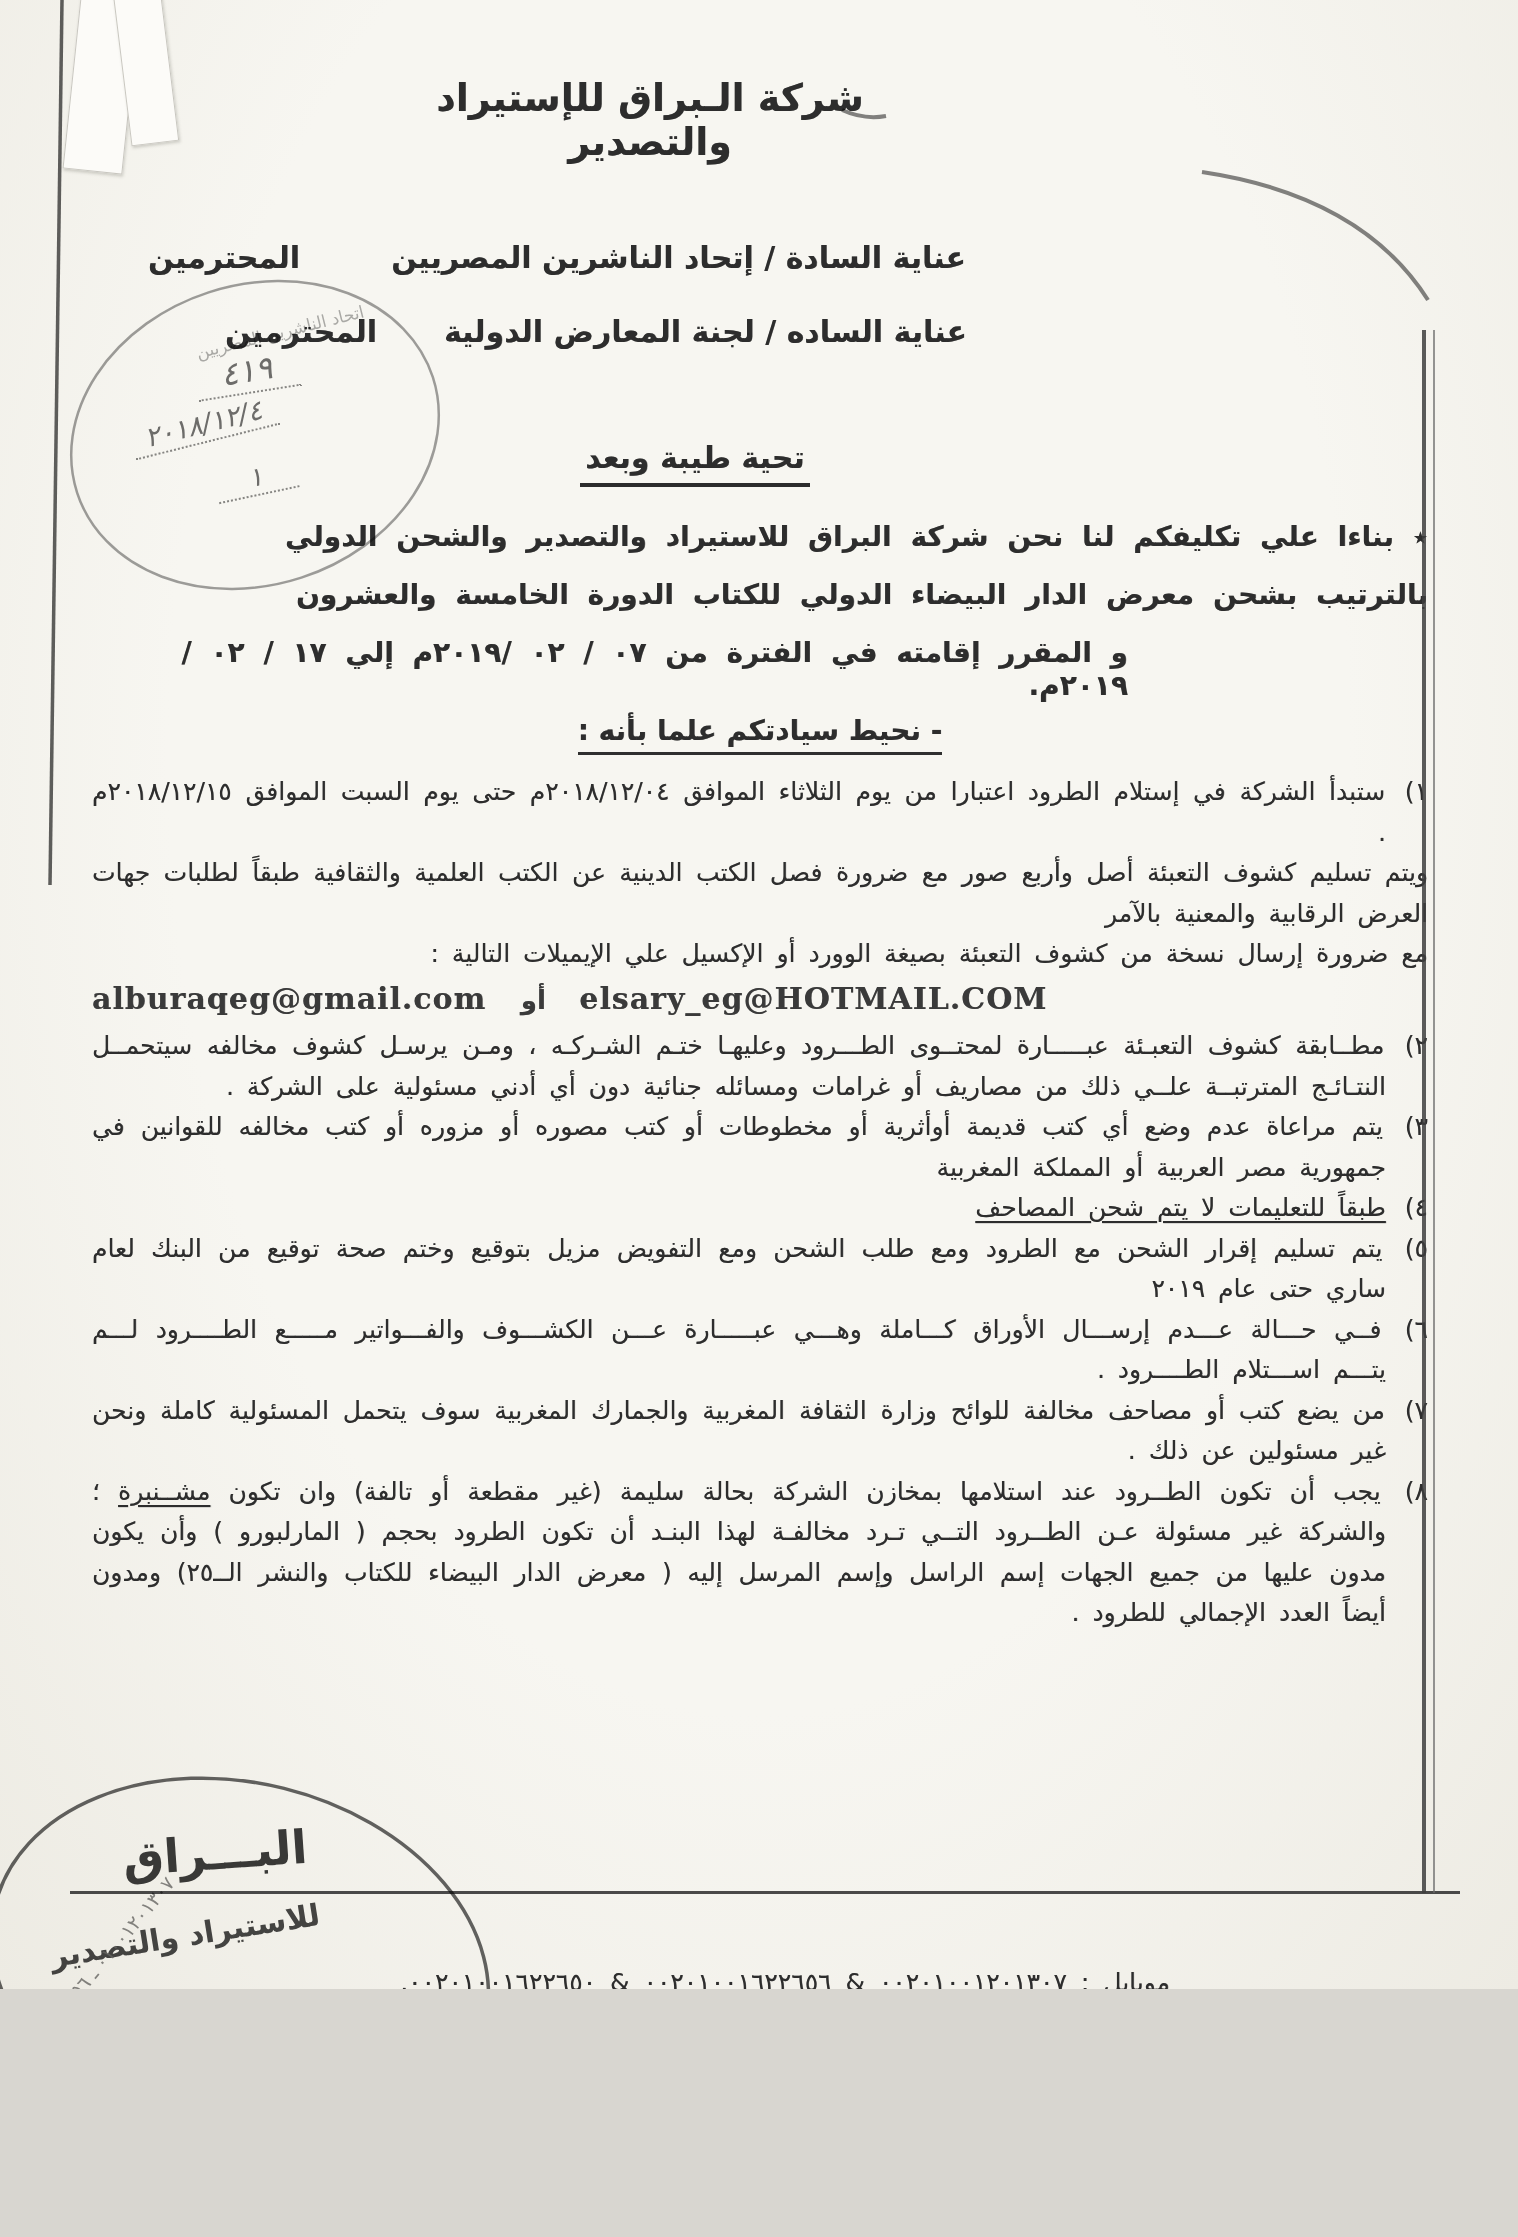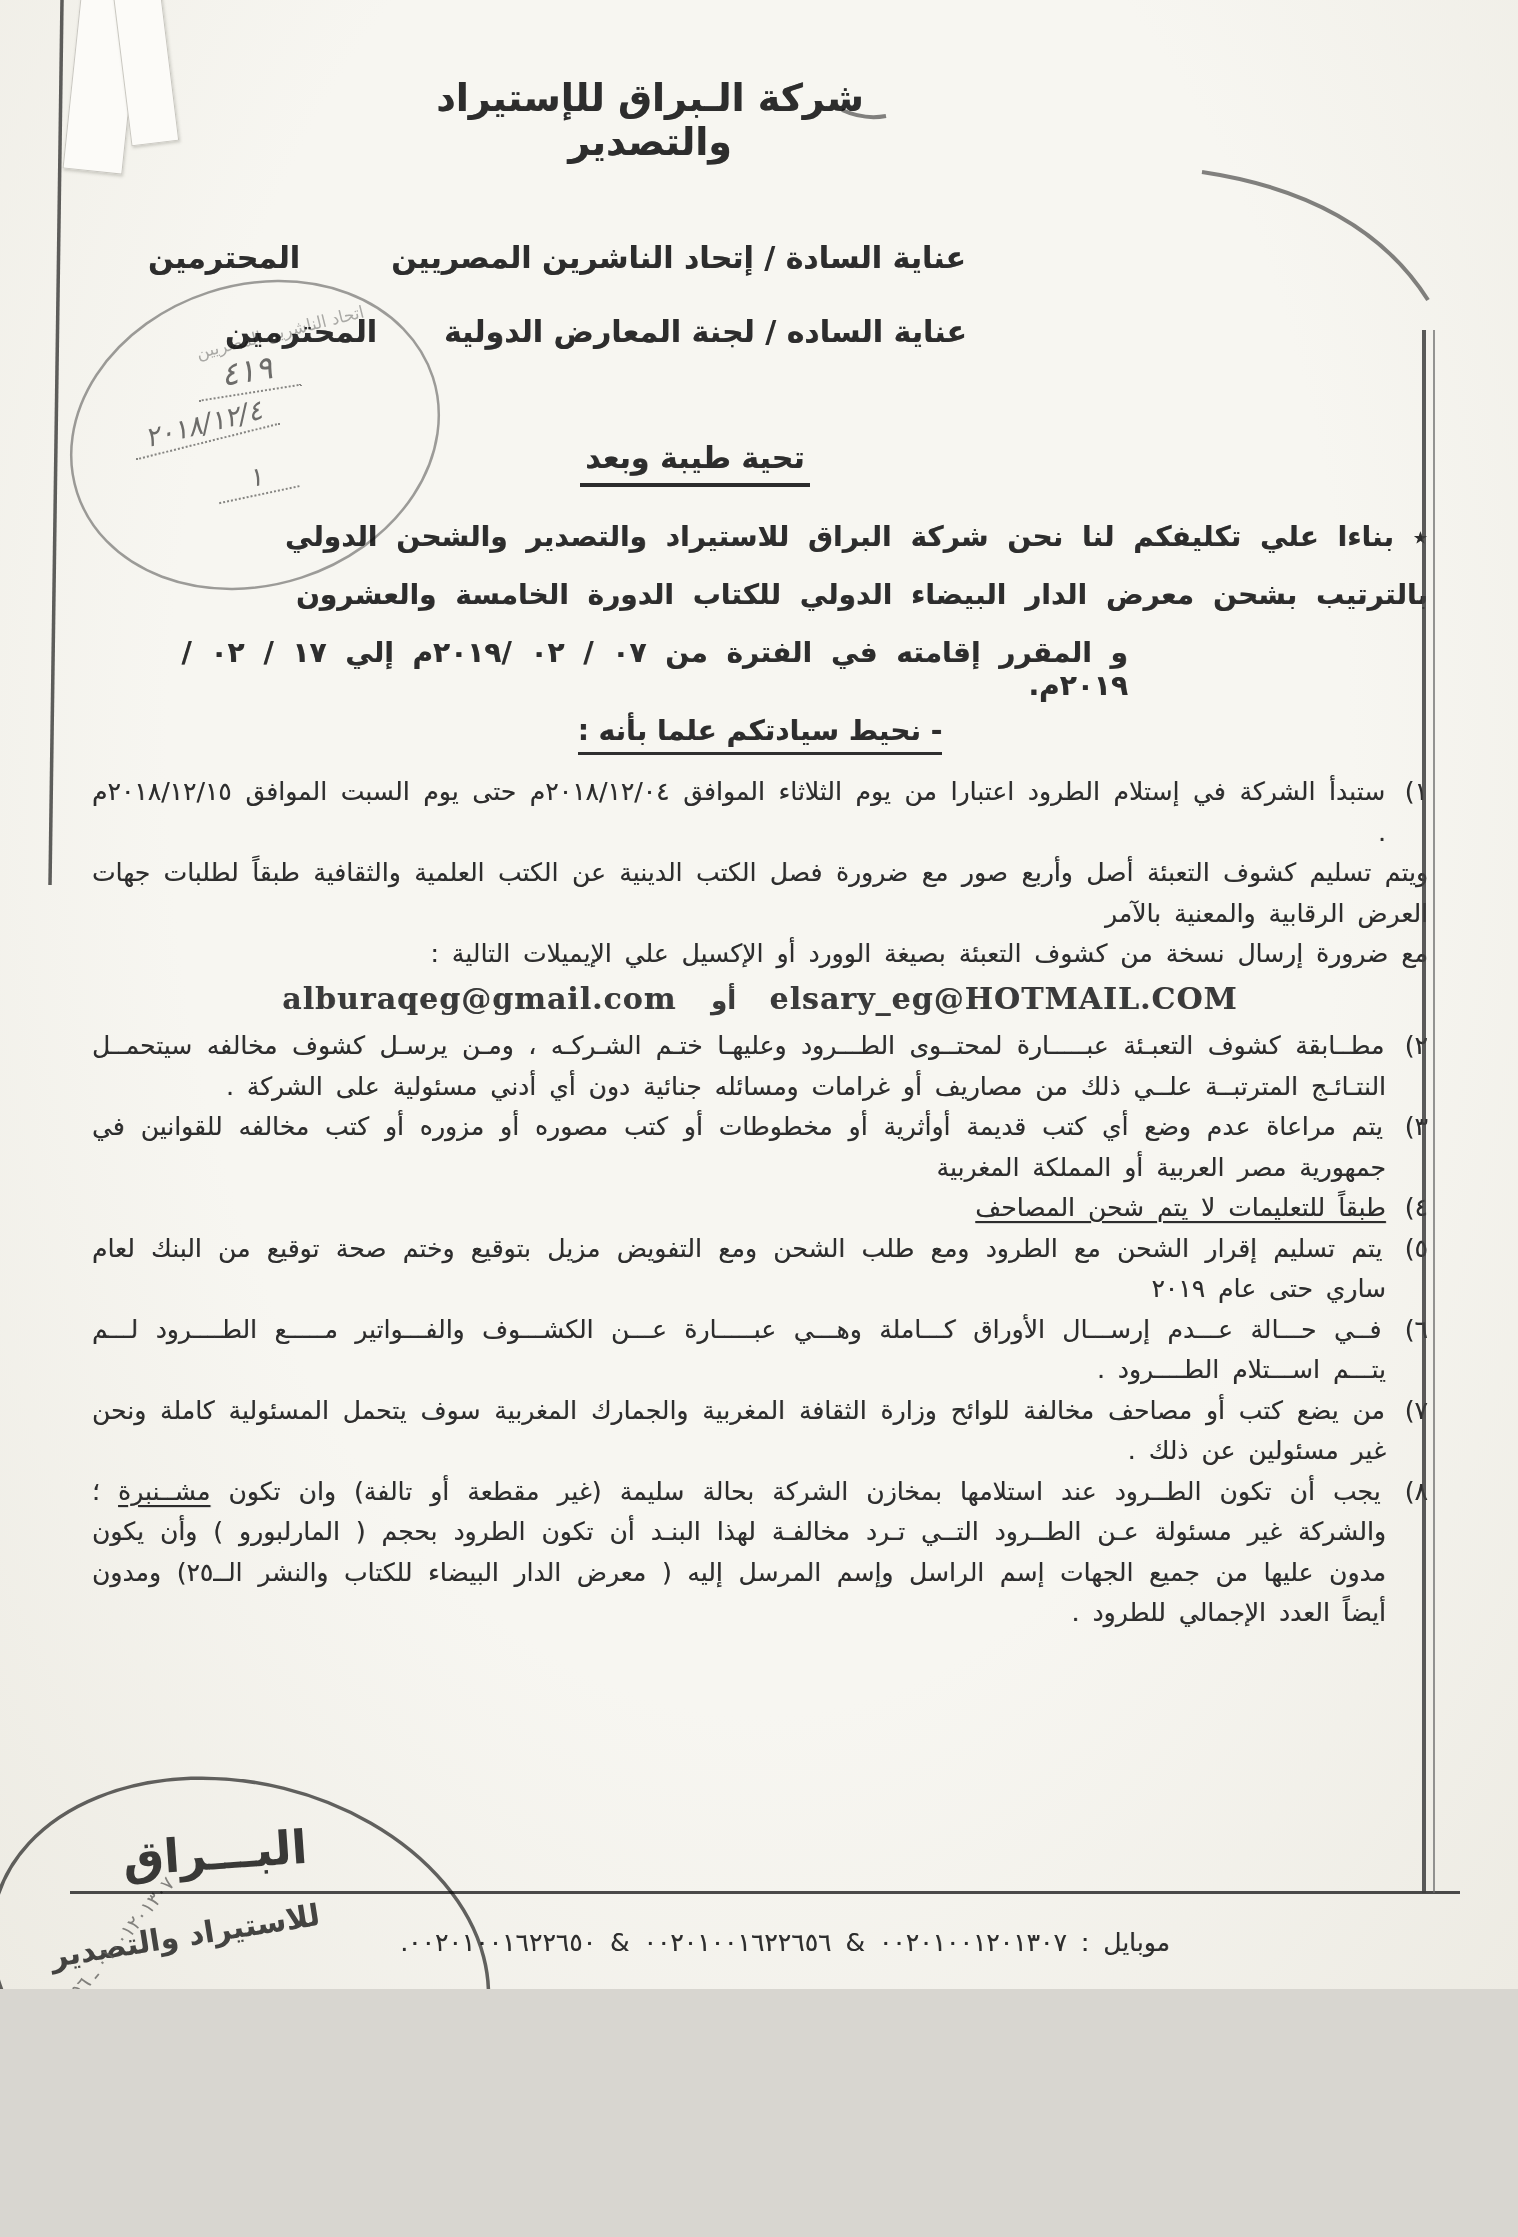--- a/index.html
+++ b/index.html
@@ -34,35 +34,35 @@
   .il3 .pad{padding-right:300px;display:inline-block;}
 
   .notice{left:92px;top:714px;width:1336px;text-align:center;font-size:28px;}
   .notice span{border-bottom:3px solid #2f2f2f;padding-bottom:5px;}
 
   
   .list{left:92px;top:772px;width:1336px;font-size:25px;line-height:40.5px;text-align:justify;word-spacing:5px;}
   .item{padding-right:42px;text-indent:-42px;}
   .item .num{margin-left:6px;}
   .sub{padding-right:0;text-indent:0;}
-  .emails{direction:ltr;text-align:center;font-family:"DejaVu Serif",serif;font-size:30px;font-weight:600;
+  .emails{direction:ltr;font-family:"DejaVu Serif",serif;font-size:30px;font-weight:600;
     letter-spacing:1px;margin:4px 0 6px 0;color:#3a3a3a;}
   .emails .sep{font-family:"DejaVu Sans",sans-serif;font-size:26px;margin:0 18px;}
   .u{ text-decoration:underline;text-decoration-thickness:2px;text-underline-offset:5px;}
 
   
   .hrule{left:70px;top:1891px;width:1390px;height:3px;background:#3b3b3b;opacity:.92;z-index:2;}
   .vline1{left:1422px;top:330px;width:4px;height:1563px;background:#3e3e3e;opacity:.85;z-index:2;}
   .vline2{left:1433px;top:330px;width:2px;height:1563px;background:#6a6a6a;opacity:.7;z-index:2;}
 
   
   .footer-line{left:170px;width:1000px;text-align:center;font-size:25px;z-index:2;}
   .addr{top:1916px;}
   .tel{top:1984px;text-align:right;padding-right:10px;word-spacing:6px;}
-  .mob{top:1928px;text-align:right;padding-right:10px;word-spacing:6px;}
+  .mob{top:1968px;text-align:right;padding-right:10px;word-spacing:6px;}
 
   
   .stamp-layer{left:0;top:0;width:1518px;height:2237px;z-index:3;pointer-events:none;mix-blend-mode:multiply;}
   .stamp-txt{position:absolute;color:#6e6e6e;}
   .rs-ring{left:150px;top:322px;width:260px;font-size:17px;letter-spacing:2px;transform:rotate(-14deg);opacity:.55;text-align:center;}
   .rs-num{left:195px;top:352px;font-size:32px;font-style:italic;transform:rotate(-9deg);color:#707070;}
   .rs-num i{display:inline-block;border-bottom:2px dotted #8a8a8a;padding:0 26px 2px 26px;font-style:italic;}
   .rs-date{left:130px;top:408px;font-size:27px;font-style:italic;transform:rotate(-14deg);color:#707070;}
   .rs-date i{display:inline-block;border-bottom:2px dotted #8a8a8a;padding:0 14px 2px 14px;font-style:italic;}
   .rs-copy{left:215px;top:462px;font-size:26px;font-style:italic;transform:rotate(-12deg);color:#707070;}

